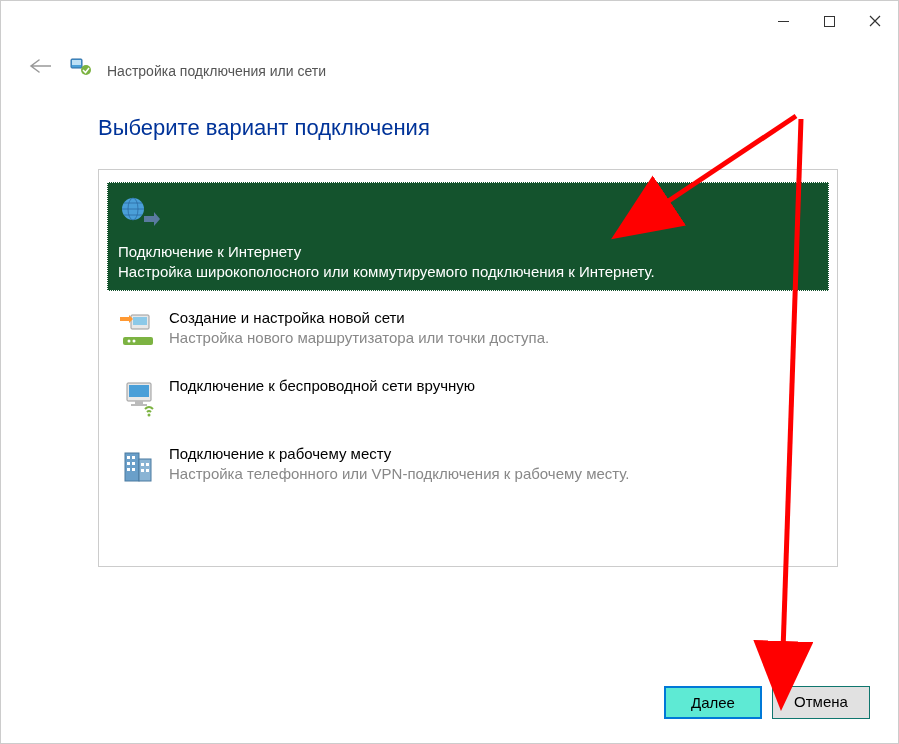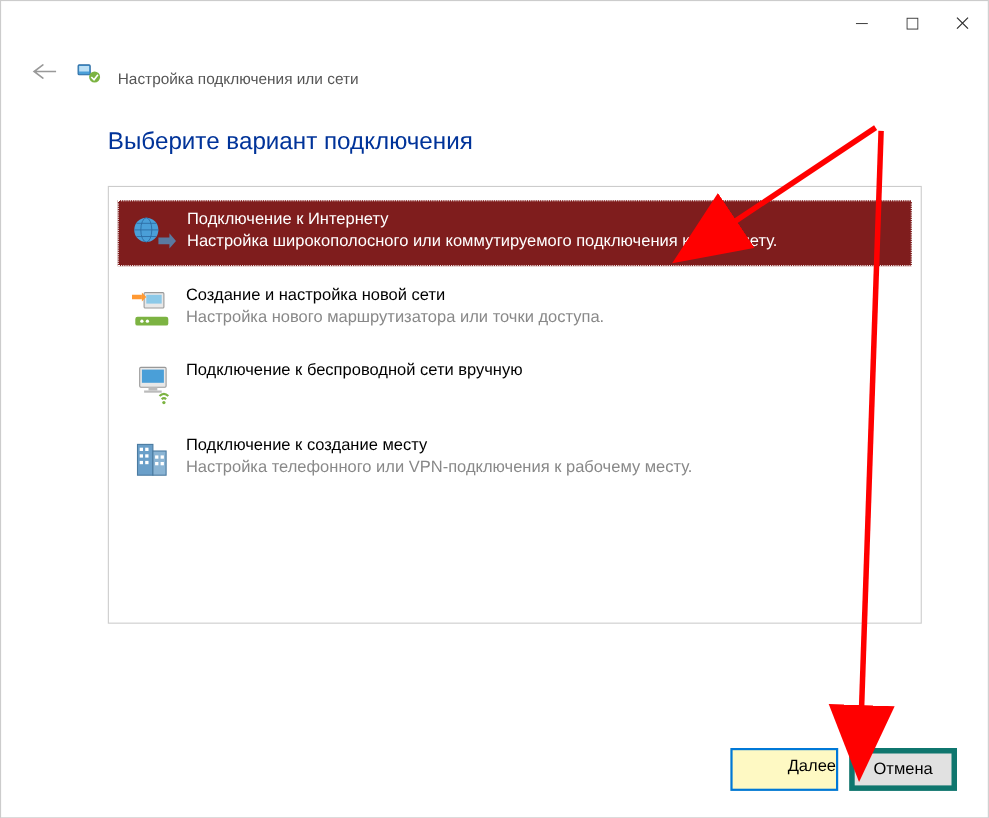--- a/index.html
+++ b/index.html
@@ -12,34 +12,34 @@
     .back-arrow { font-size: 20px; color: #888; padding: 0 4px; }
     .header-icon { width: 24px; height: 24px; }
     .header-title { font-size: 14px; color: #555; }
     
     .content { padding: 18px 60px 0 60px; margin-left: 37px; }
     .main-heading { font-size: 22px; color: #003399; font-weight: 400; margin-bottom: 28px; }
     
     .options-box { border: 1px solid #ccc; padding: 12px 8px 10px 8px; min-height: 398px; }
     
     .option { display: flex; gap: 10px; padding: 8px 10px; margin-bottom: 10px; }
-    .option.selected { background: #7f1d1d; color: #fff; border: 1px dotted #fff; outline-offset: -1px; }
+    .option.selected { background: #14532d; color: #fff; border: 1px dotted #fff; outline-offset: -1px; flex-direction: column; }
     .option:not(.selected) .option-title { color: #000; }
     .option:not(.selected) .option-desc { color: #888; }
     .option.selected .option-title { color: #fff; }
     .option.selected .option-desc { color: #fff; }
     
     .option-icon { width: 42px; height: 42px; flex-shrink: 0; }
     .option-text { display: flex; flex-direction: column; gap: 2px; }
     .option-title { font-size: 15px; }
     .option-desc { font-size: 15px; line-height: 1.3; }
     
     .footer { position: absolute; bottom: 24px; right: 28px; display: flex; gap: 10px; }
-    .btn { padding: 6px 0; font-size: 15px; background: #e1e1e1; border: 5px solid #0f766e; min-width: 98px; text-align: center; }
-    .btn.primary { background: #fef9c3; border: 2px solid #0078d7; text-align: right; }
+    .btn { padding: 6px 0; font-size: 15px; background: #e1e1e1; border: 1px solid #0f766e; min-width: 98px; text-align: center; }
+    .btn.primary { background: #5eead4; border: 2px solid #0078d7; }
     
     .annotation-arrow { position: absolute; pointer-events: none; }
   </style>
 </head>
 <body>
 
 <div class="titlebar">
   <div class="titlebar-btn">
     <svg width="11" height="1" viewBox="0 0 11 1">
         <rect width="11" height="1" fill="#333"></rect>
@@ -140,21 +140,21 @@
           <rect x="15" y="17" width="3" height="3" fill="#fff"></rect>
           <rect x="10" y="23" width="3" height="3" fill="#fff"></rect>
           <rect x="15" y="23" width="3" height="3" fill="#fff"></rect>
           <rect x="24" y="18" width="3" height="3" fill="#fff"></rect>
           <rect x="29" y="18" width="3" height="3" fill="#fff"></rect>
           <rect x="24" y="24" width="3" height="3" fill="#fff"></rect>
           <rect x="29" y="24" width="3" height="3" fill="#fff"></rect>
         </svg>
       </div>
       <div class="option-text">
-        <div class="option-title">Подключение к создание месту</div>
+        <div class="option-title">Подключение к рабочему месту</div>
         <div class="option-desc">Настройка телефонного или VPN-подключения к рабочему месту.</div>
       </div>
     </div>
 
   </div>
 </div>
 
 <div class="footer">
   <div class="btn primary">Далее</div>
   <div class="btn">Отмена</div>

